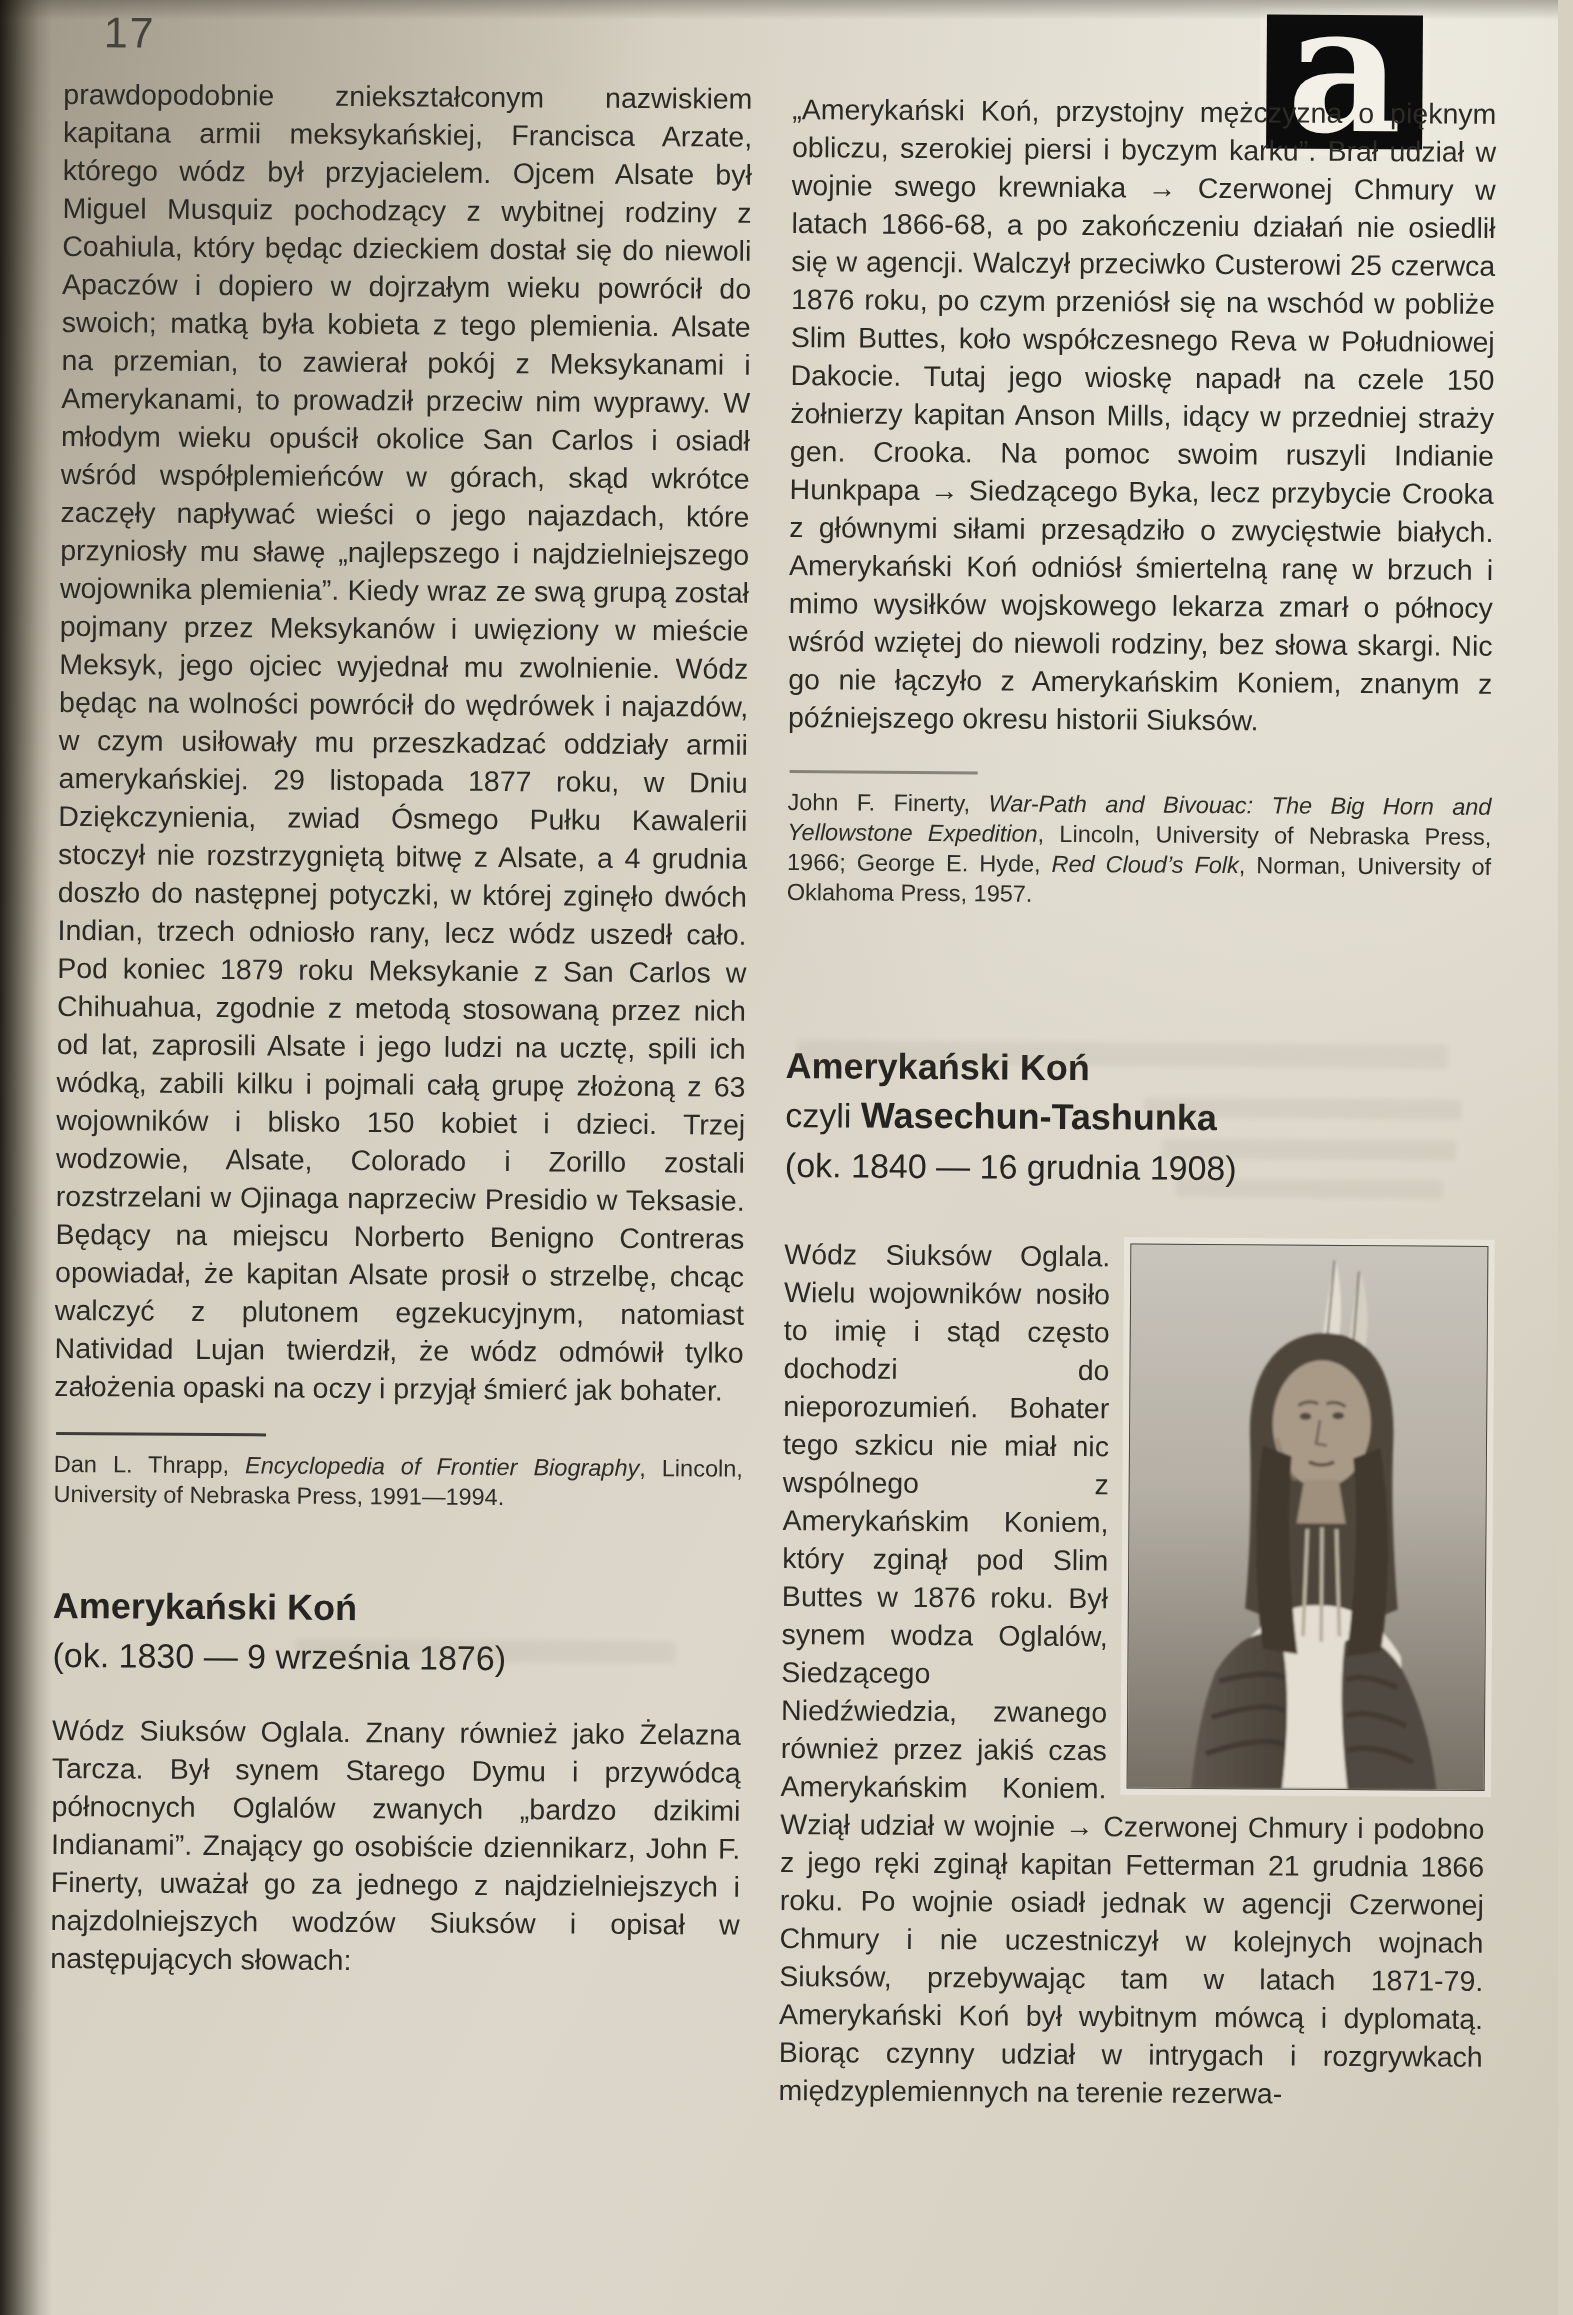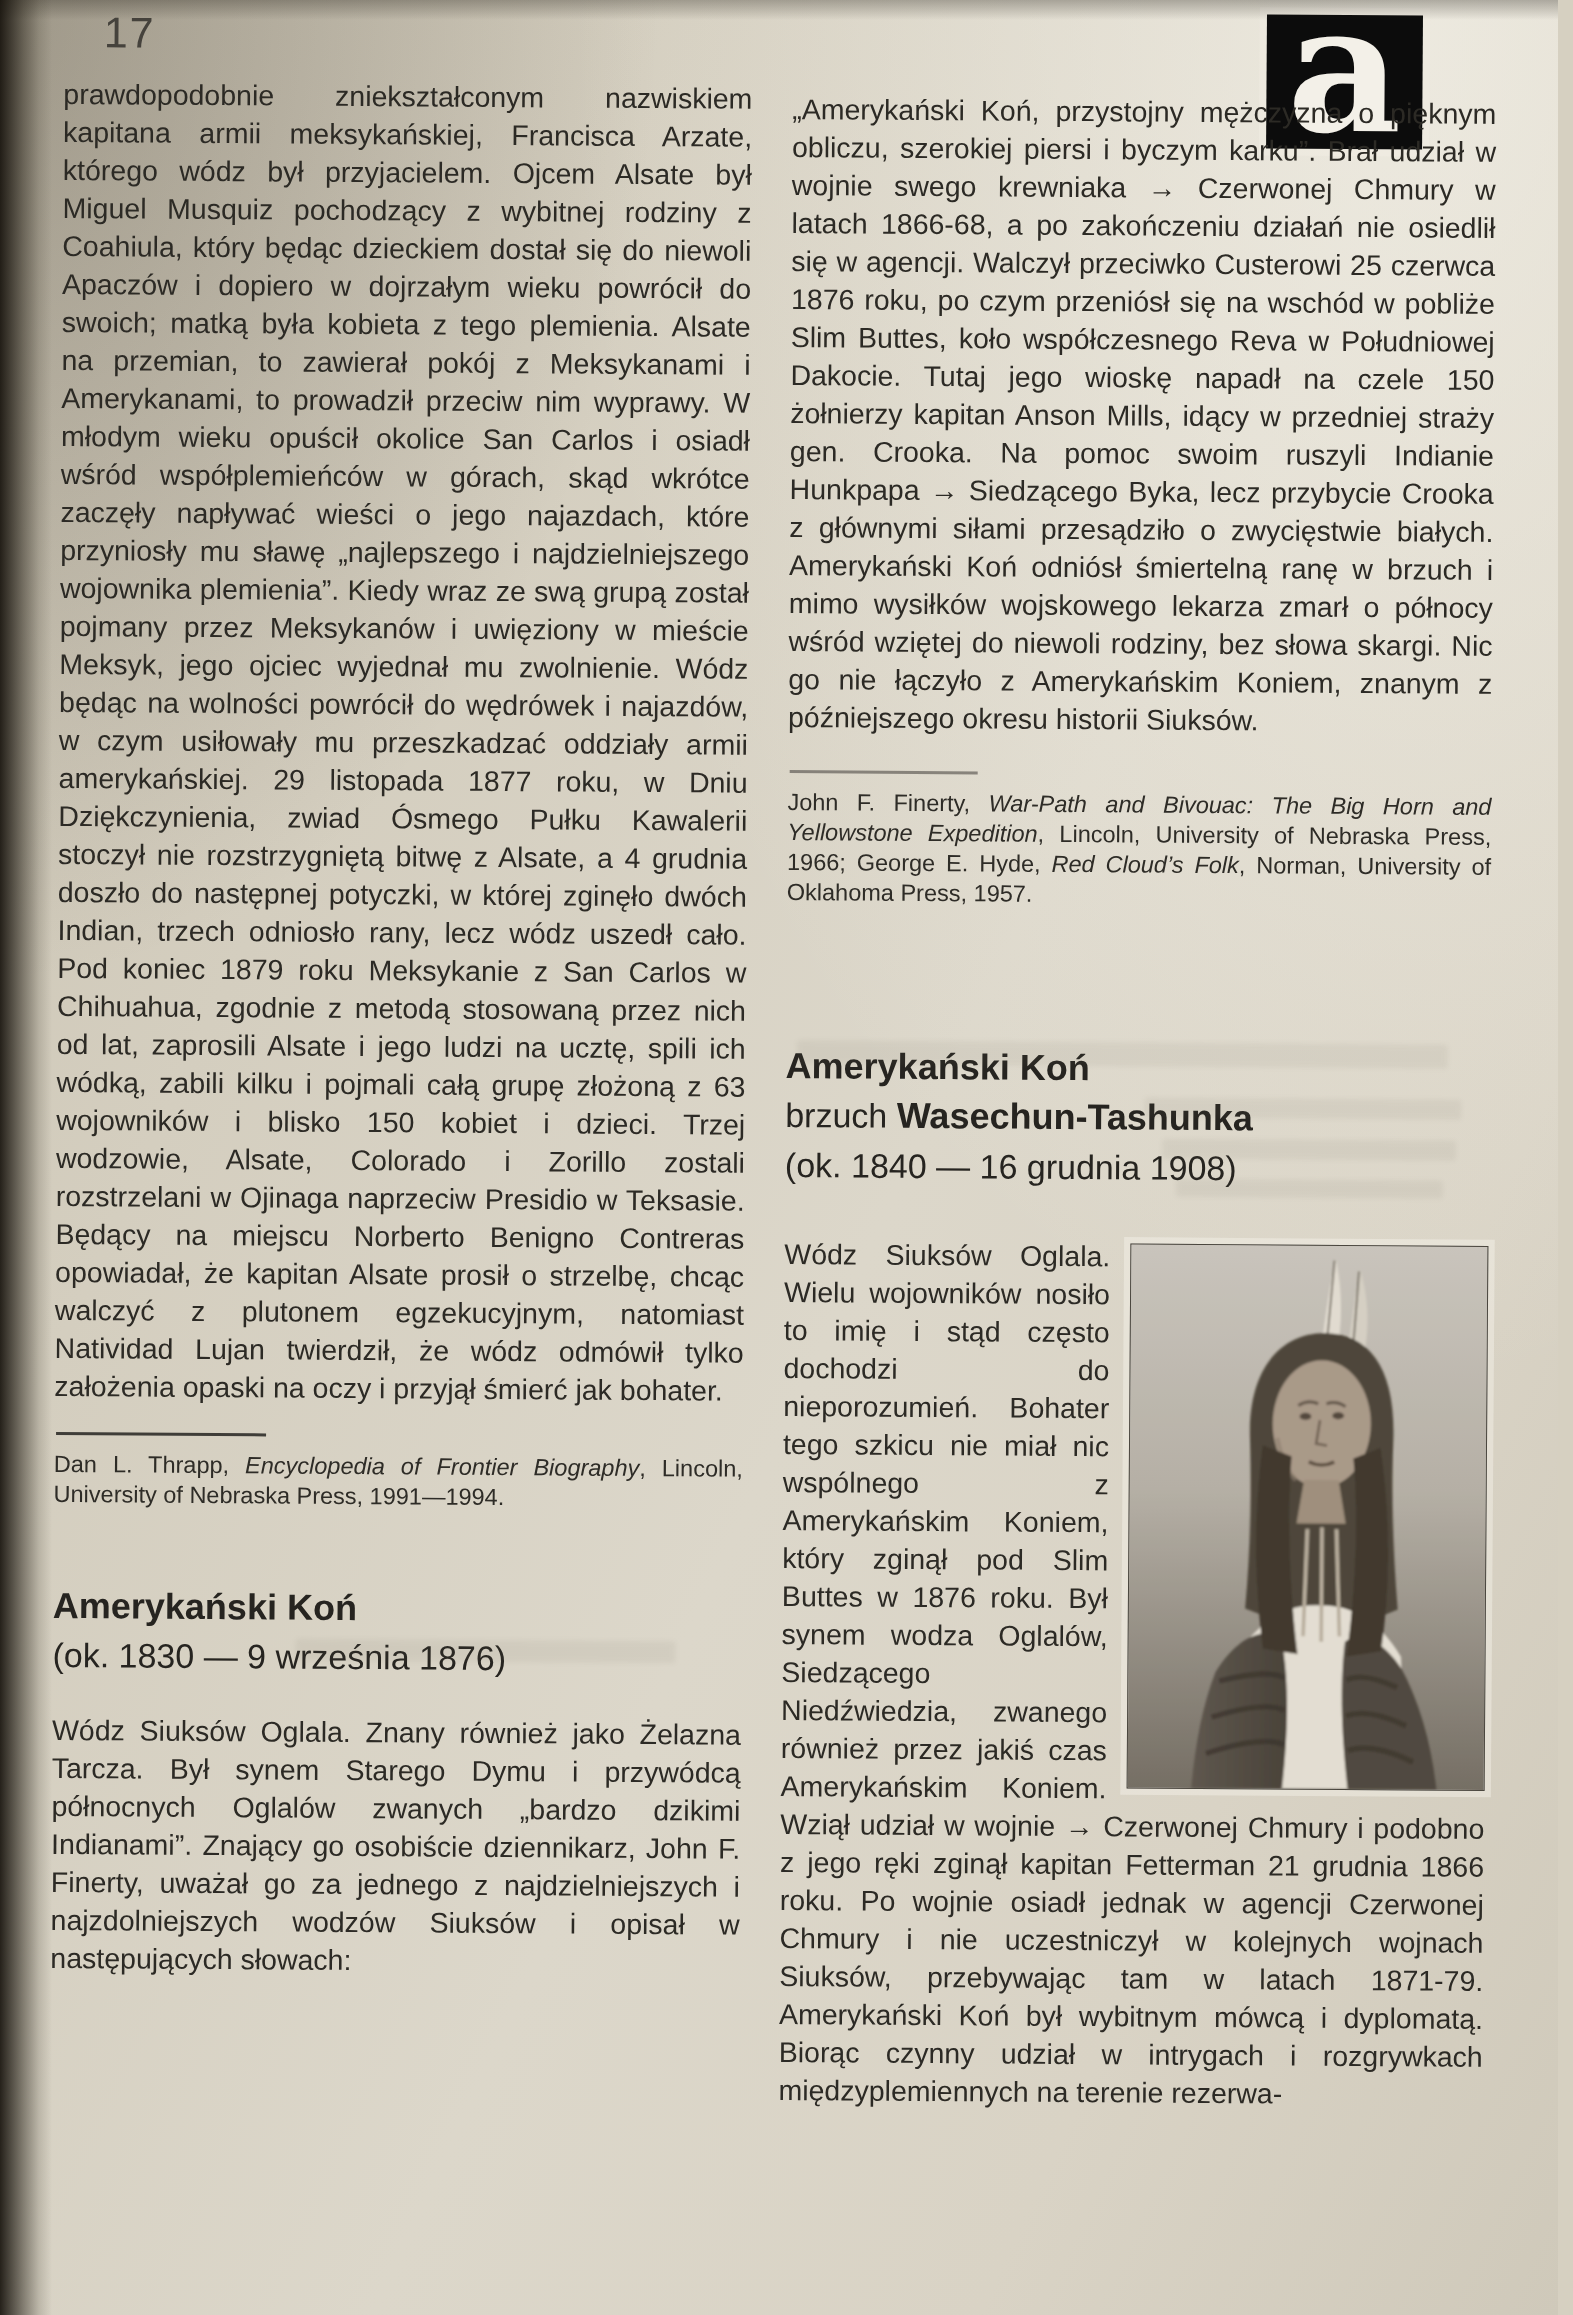--- a/index.html
+++ b/index.html
@@ -104,21 +104,21 @@
     </div>
 
     <div class="col col-right">
       <p class="body-text">„Amerykański Koń, przystojny mężczyzna o pięknym obliczu, szerokiej piersi i byczym karku”. Brał udział w wojnie swego krewniaka → Czerwonej Chmury w latach 1866-68, a po zakończeniu działań nie osiedlił się w agencji. Walczył przeciwko Custerowi 25 czerwca 1876 roku, po czym przeniósł się na wschód w pobliże Slim Buttes, koło współczesnego Reva w Południowej Dakocie. Tutaj jego wioskę napadł na czele 150 żołnierzy kapitan Anson Mills, idący w przedniej straży gen. Crooka. Na pomoc swoim ruszyli Indianie Hunkpapa → Siedzącego Byka, lecz przybycie Crooka z głównymi siłami przesądziło o zwycięstwie białych. Amerykański Koń odniósł śmiertelną ranę w brzuch i mimo wysiłków wojskowego lekarza zmarł o północy wśród wziętej do niewoli rodziny, bez słowa skargi. Nic go nie łączyło z Amerykańskim Koniem, znanym z późniejszego okresu historii Siuksów.</p>
 
       <div class="biblio-rule"></div>
       <p class="biblio"><span>John F. Finerty, </span><em>War-Path and Bivouac: The Big Horn and Yellowstone Expedition</em><span>, Lincoln, University of Nebraska Press, 1966; George E. Hyde, </span><em>Red Cloud’s Folk</em><span>, Norman, University of Oklahoma Press, 1957.</span></p>
 
       <h2 class="entry-heading">
         <span class="h-title">Amerykański Koń</span><br>
-        <span class="h-sub"><span class="h-sub-prefix">brzuch </span><span class="h-title">Wasechun-Tashunka</span></span><br>
+        <span class="h-sub"><span class="h-sub-prefix">czyli </span><span class="h-title">Wasechun-Tashunka</span></span><br>
         <span class="h-dates">(ok. 1840 — 16 grudnia 1908)</span>
       </h2>
 
       <div class="article-with-photo">
         <figure class="photo" aria-label="Czarno-biała fotografia portretowa — Amerykański Koń (Wasechun-Tashunka)">
           <svg viewBox="0 0 392 598" xmlns="http://www.w3.org/2000/svg">
             <defs>
               <linearGradient id="pbg" x1="0" x2="0" y1="0" y2="1">
                 <stop offset="0" stop-color="#cbc9c4"></stop>
                 <stop offset="0.45" stop-color="#b5b2ab"></stop>

